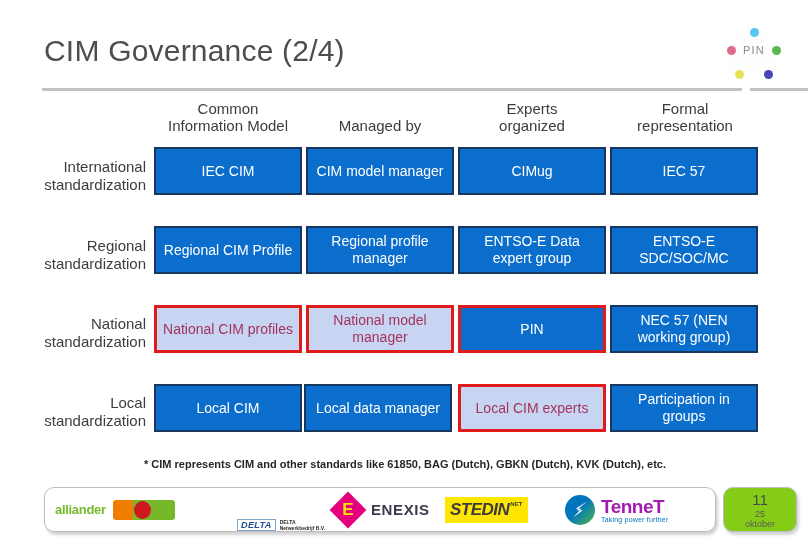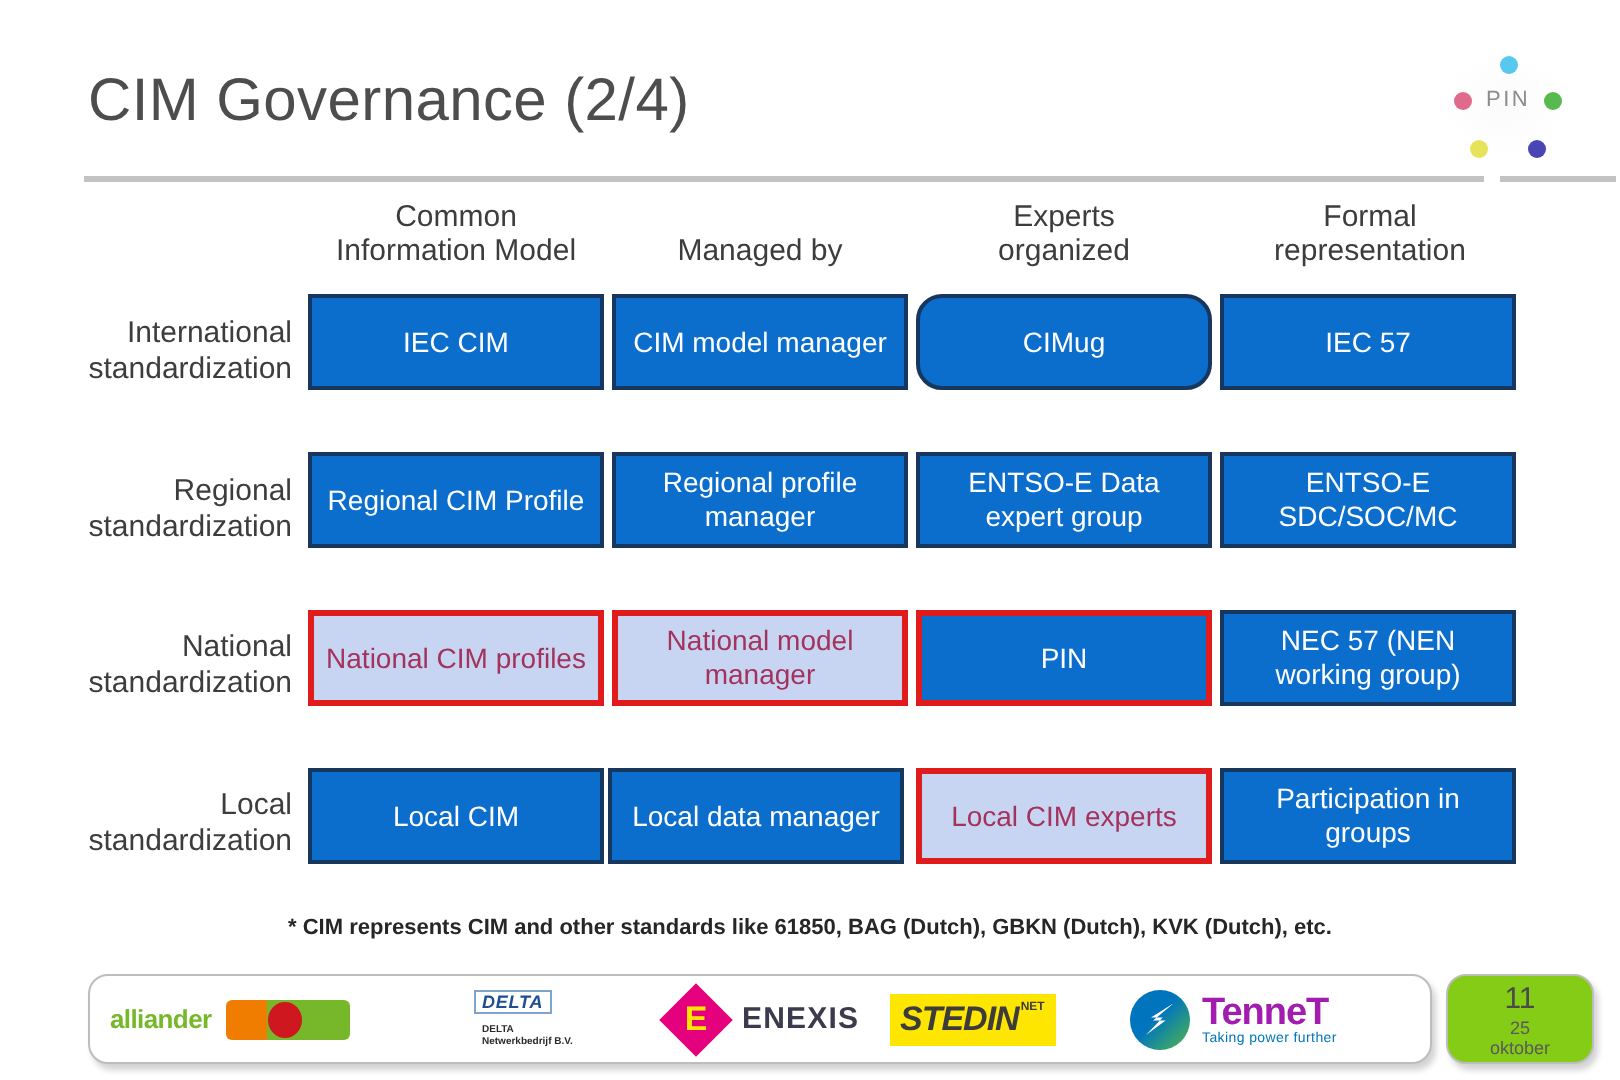--- a/index.html
+++ b/index.html
@@ -198,21 +198,21 @@
   .alliander-mark::after {
     content: "";
     position: absolute;
     left: 21px; top: 1px;
     width: 17px; height: 18px;
     border-radius: 50%;
     background: #cf1720;
   }
 
   
-  .logo.delta { left: 192px; flex-direction: column; align-items: flex-start; justify-content: center; }
+  .logo.delta { left: 192px; align-items: flex-end; justify-content: center; }
   .delta-word {
     font-size: 9px;
     font-weight: bold;
     font-style: italic;
     color: #1d4f91;
     border: 1px solid #7fa5cd;
     padding: 0 3px;
     letter-spacing: 0.4px;
   }
   .delta-sub {
@@ -369,21 +369,21 @@
       <div>representation</div>
     </div>
   </div>
 
   <div class="row-label" style="top:58px;">
     <div>International</div>
     <div>standardization</div>
   </div>
   <div class="cell blue" style="left:154px; top:47px;">IEC CIM</div>
   <div class="cell blue" style="left:306px; top:47px;">CIM model manager</div>
-  <div class="cell blue" style="left:458px; top:47px;border-radius:13px;">CIMug</div>
+  <div class="cell blue" style="left:458px; top:47px;">CIMug</div>
   <div class="cell blue" style="left:610px; top:47px;">IEC 57</div>
 
   <div class="row-label" style="top:137px;">
     <div>Regional</div>
     <div>standardization</div>
   </div>
   <div class="cell blue" style="left:154px; top:126px;">Regional CIM Profile</div>
   <div class="cell blue" style="left:306px; top:126px;">Regional profile manager</div>
   <div class="cell blue" style="left:458px; top:126px;">ENTSO-E Data expert group</div>
   <div class="cell blue" style="left:610px; top:126px;">ENTSO-E SDC/SOC/MC</div>

